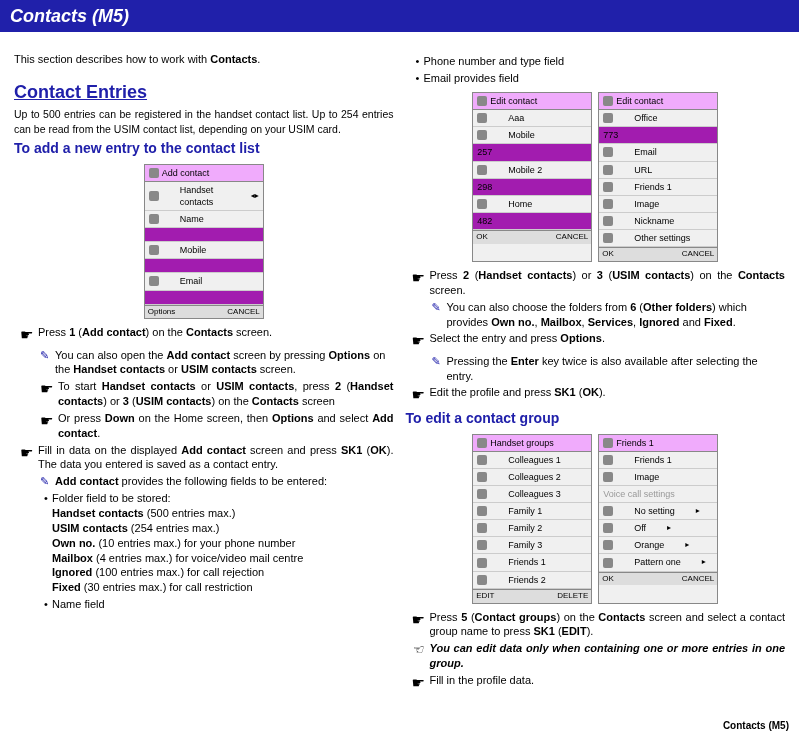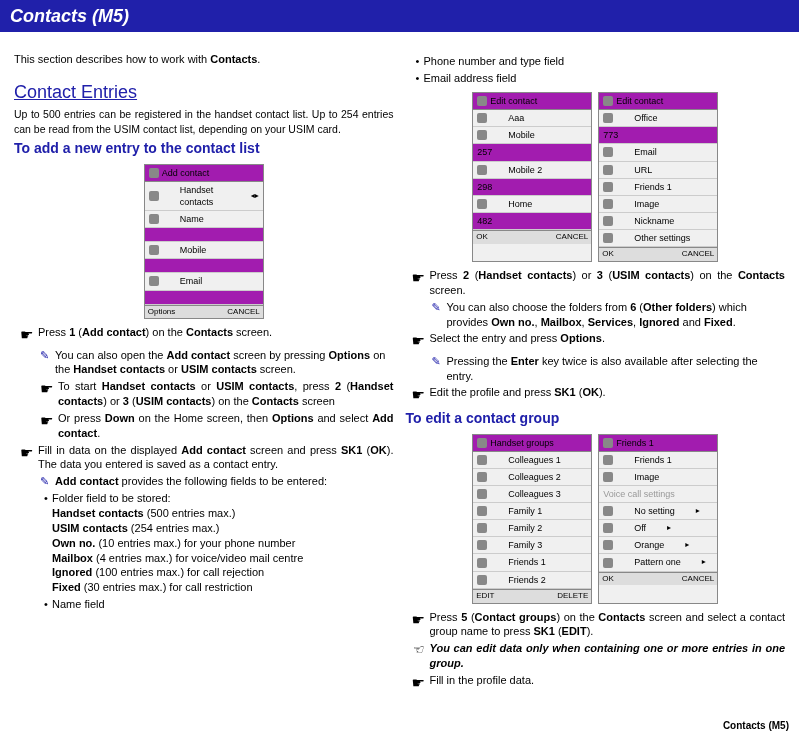--- a/index.html
+++ b/index.html
@@ -27,21 +27,21 @@
       width: 50%;
       padding: 4px 6px;
     }
     .intro { 
       margin-bottom: 4px; 
       text-align: justify;
     }
     .h1-style {
       color: #2020aa;
       font-size: 18px;
-      font-weight: normal;
+      font-weight: bold;
       text-decoration: underline;
       margin-bottom: 3px;
       margin-top: 13px;
     }
     .h2-style {
       color: #2020aa;
       font-size: 14px;
       font-weight: bold;
       margin-top: 3px;
       margin-bottom: 4px;
@@ -57,21 +57,21 @@
       gap: 6px;
       margin: 6px 0;
     }
     .phone-screen {
       width: 120px;
       border: 1px solid #888;
       background: #f0f0f0;
       font-size: 9px;
     }
     .ps-title {
-      background: #a21caf;
+      background: #f0abfc;
       border-bottom: 1px solid #888;
       padding: 2px 4px;
       display: flex;
       align-items: center;
       gap: 3px;
     }
     .ps-row {
       border-bottom: 1px solid #ccc;
       padding: 2px 4px;
       display: flex;
@@ -255,21 +255,21 @@
     </div>
   </div>
 
   <div class="col">
     <div class="li-dot-wrap shallow">
       <span class="li-dot">•</span>
       <div class="txt">Phone number and type field</div>
     </div>
     <div class="li-dot-wrap shallow">
       <span class="li-dot">•</span>
-      <div class="txt">Email address field</div>
+      <div class="txt">Email provides field</div>
     </div>
 
 
     <div class="figure">
       <div class="phone-screen">
         <div class="ps-title">
             <span class="ps-ico"></span>
             <span>Edit contact</span>
           </div>
         <div class="ps-row">

